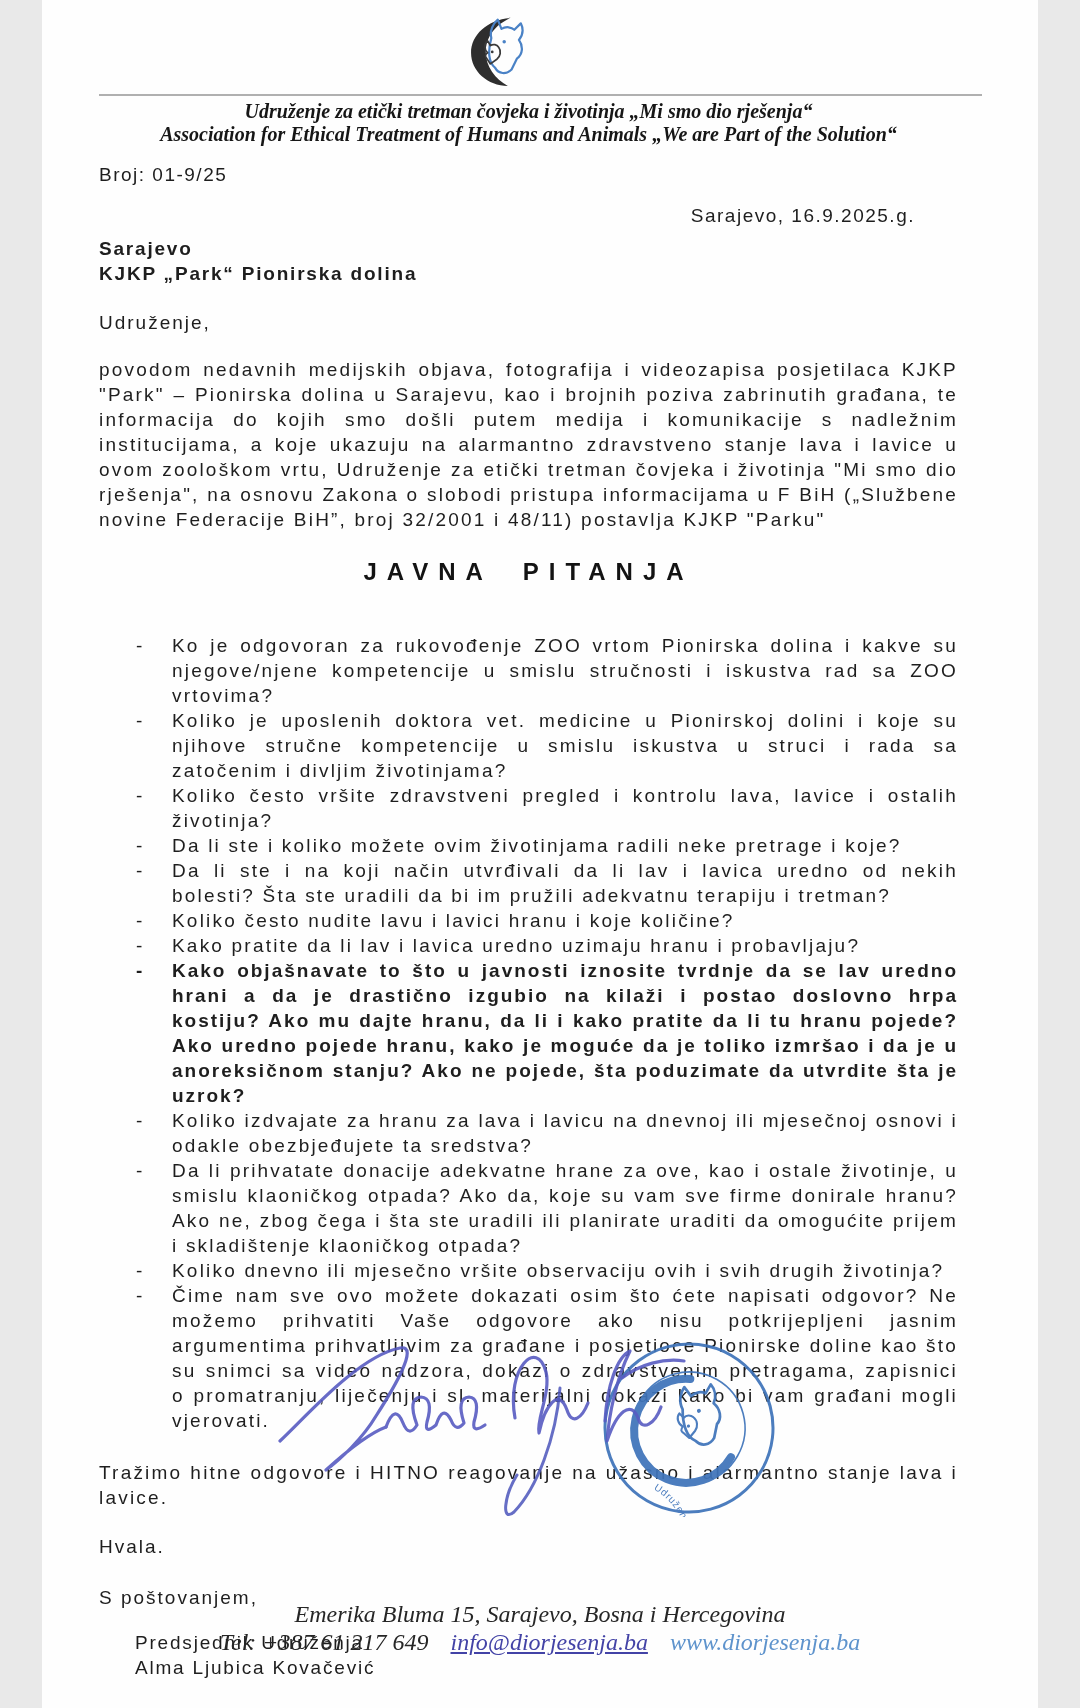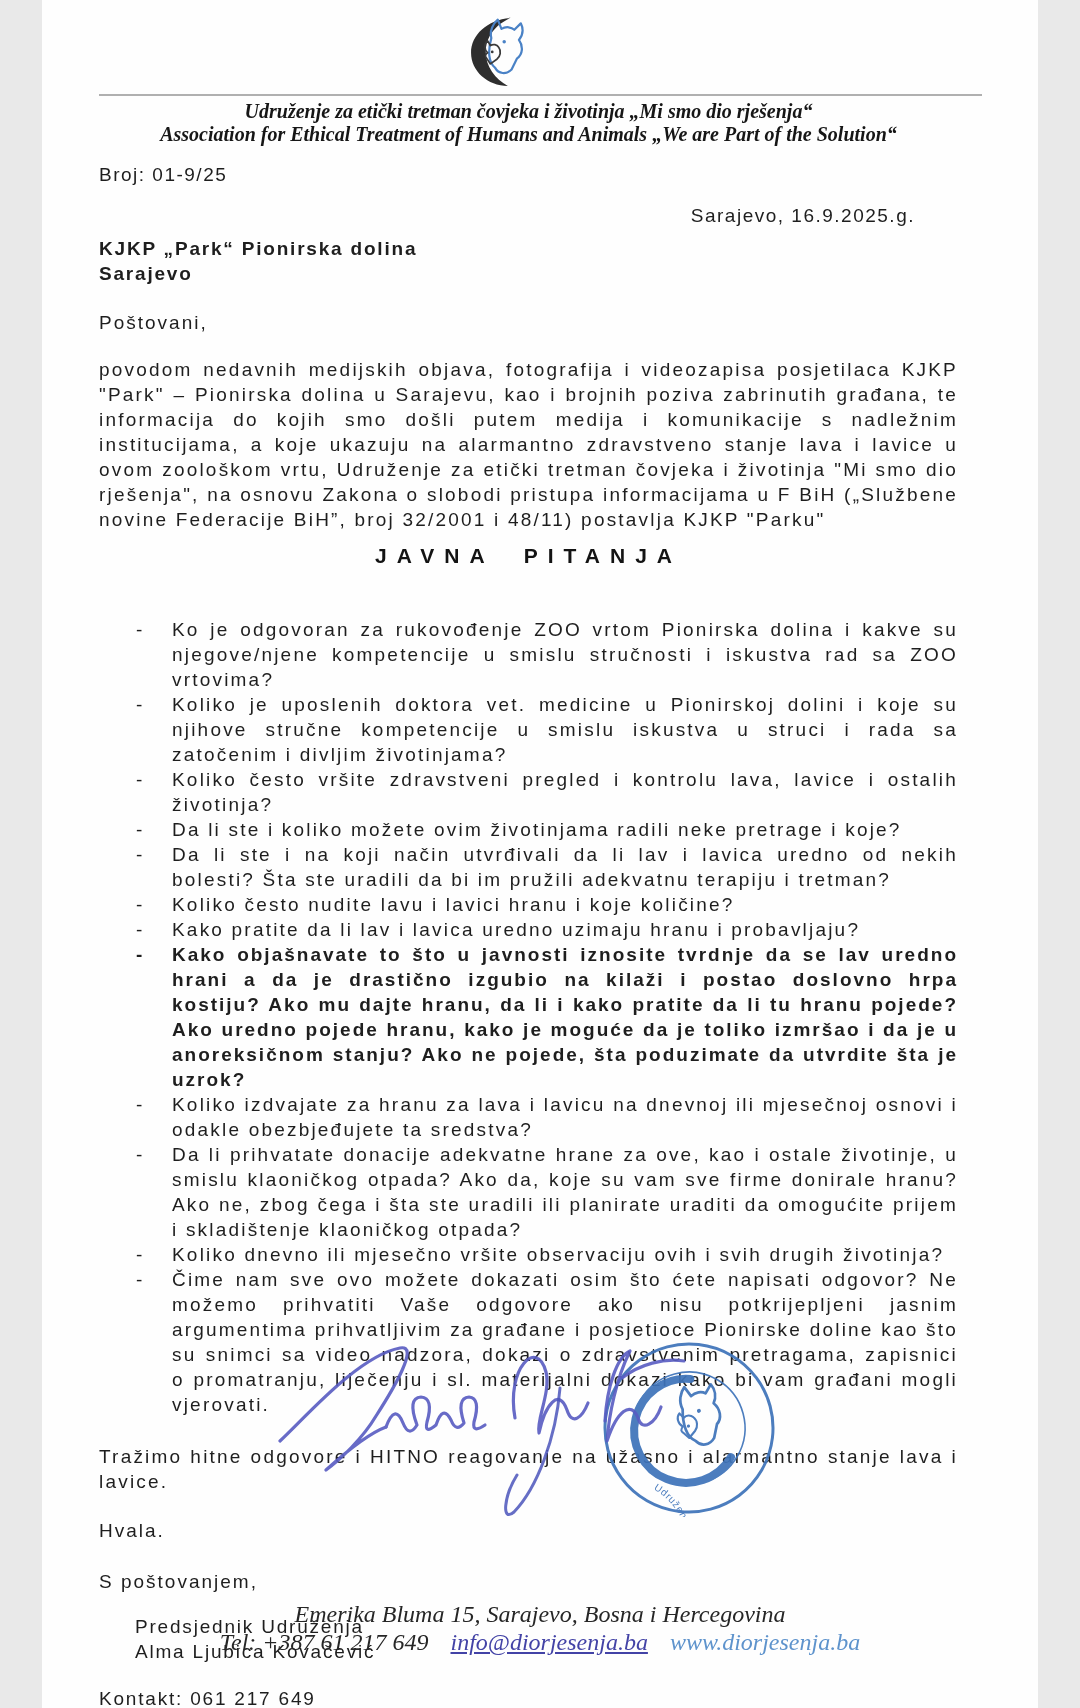--- a/index.html
+++ b/index.html
@@ -15,21 +15,21 @@
   .org-line{
     font-family:"Liberation Serif",serif;font-style:italic;font-weight:bold;
     font-size:20px;line-height:23px;text-align:center;color:#161616;
   }
   .broj{margin-top:16px;letter-spacing:1.5px;}
   .place-date{margin-top:16px;text-align:right;padding-right:43px;letter-spacing:1.5px;}
   .recipient{margin-top:8px;font-weight:bold;letter-spacing:1.8px;}
   .salutation{margin-top:24px;letter-spacing:2px;}
   .intro{margin-top:22px;text-align:justify;letter-spacing:2.2px;}
   .heading{
-    margin:12px 0 0;font-size:21px;line-height:23px;font-weight:bold;
+    margin:28px 0 0;font-size:24px;line-height:23px;font-weight:bold;
     text-align:center;letter-spacing:10px;word-spacing:14px;color:#131313;
   }
   .q-list{margin-top:50px;}
   .q-item{display:flex;}
   .q-dash{flex:0 0 73px;box-sizing:border-box;padding-left:37px;}
   .q-text{flex:1;text-align:justify;letter-spacing:2.2px;}
   .q-item.bold .q-text,.q-item.bold .q-dash{font-weight:bold;letter-spacing:2px;}
   .demand{margin-top:27px;text-align:justify;letter-spacing:2.2px;}
   .thanks{margin-top:24px;letter-spacing:2px;}
   .regards{margin-top:26px;letter-spacing:2px;}
@@ -68,25 +68,25 @@
 
     <div class="rule"></div>
 
     <div class="org-line">Udruženje za etički tretman čovjeka i životinja „Mi smo dio rješenja“</div>
     <div class="org-line">Association for Ethical Treatment of Humans and Animals „We are Part of the Solution“</div>
 
     <div class="broj">Broj: 01-9/25</div>
     <div class="place-date">Sarajevo, 16.9.2025.g.</div>
 
     <div class="recipient">
+      <div>Sarajevo</div>
       <div>KJKP „Park“ Pionirska dolina</div>
-      <div>Sarajevo</div>
     </div>
 
-    <div class="salutation">Poštovani,</div>
+    <div class="salutation">Udruženje,</div>
 
     <div class="intro">povodom nedavnih medijskih objava, fotografija i videozapisa posjetilaca KJKP "Park" – Pionirska dolina u Sarajevu, kao i brojnih poziva zabrinutih građana, te informacija do kojih smo došli putem medija i komunikacije s nadležnim institucijama, a koje ukazuju na alarmantno zdravstveno stanje lava i lavice u ovom zoološkom vrtu, Udruženje za etički tretman čovjeka i životinja "Mi smo dio rješenja", na osnovu Zakona o slobodi pristupa informacijama u F BiH („Službene novine Federacije BiH”, broj 32/2001 i 48/11) postavlja KJKP "Parku"</div>
 
     <div class="heading">JAVNA PITANJA</div>
 
     <div class="q-list">
         <div class="q-item">
           <div class="q-dash">-</div>
           <div class="q-text">Ko je odgovoran za rukovođenje ZOO vrtom Pionirska dolina i kakve su njegove/njene kompetencije u smislu stručnosti i iskustva rad sa ZOO vrtovima?</div>
         </div>

